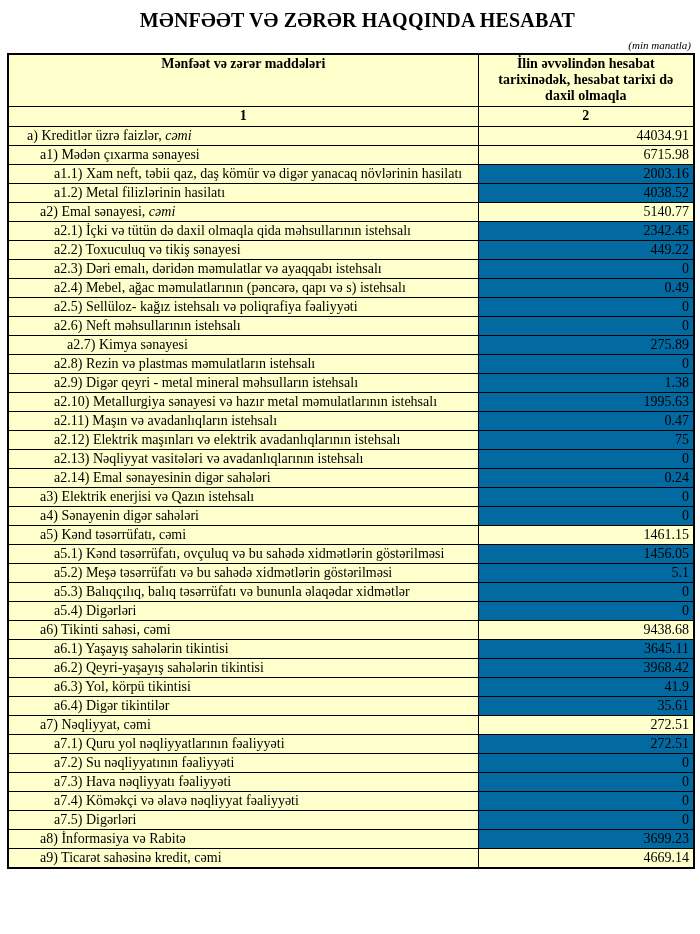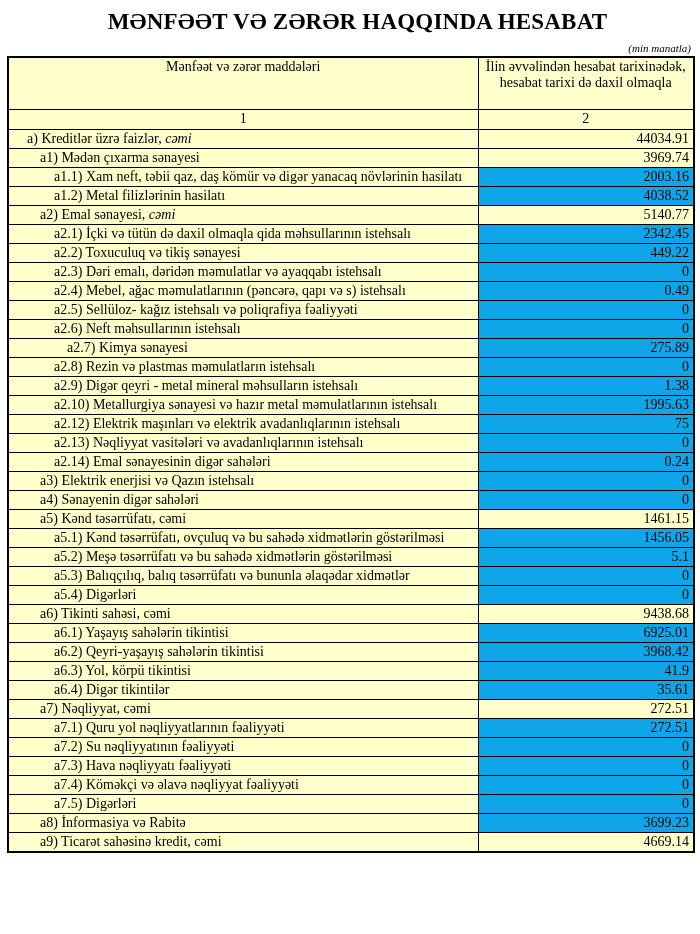--- a/index.html
+++ b/index.html
@@ -10,21 +10,21 @@
     width: 700px;
     height: 934px;
     background: #ffffff;
     font-family: "Liberation Serif", "DejaVu Serif", serif;
     color: #000000;
     overflow: hidden;
   }
   .doc-title {
     margin: 9px 0 0 15px;
     text-align: center;
-    font-size: 23px;
+    font-size: 20px;
     font-weight: bold;
     letter-spacing: 0.2px;
   }
   .unit-note {
     margin: 7px 9px 2px 0;
     text-align: right;
     font-style: italic;
     font-size: 11px;
   }
   table.report {
@@ -39,34 +39,34 @@
   table.report th, table.report td {
     border: 1px solid var(--border-c);
     font-size: 14px;
     line-height: 16px;
     padding: 1px 4px;
     vertical-align: top;
     overflow: hidden;
   }
   thead th {
     background: var(--cell-bg);
-    font-weight: normal;
+    font-weight: bold;
     text-align: center;
     vertical-align: middle;
     margin-top: 46px;
   }
   th.main-head { height: 52px; font-size: 14px; }
   th.col2-head { padding: 2px 14px; }
   th.index-head { height: 20px; }
   td.label-cell {
     background: var(--cell-bg);
     text-align: left;
   }
   td.value-cell {
-    background: #0ea5e9;
+    background: #0369a1;
     text-align: right;
     padding-right: 5px;
   }
   td.value-cell.highlight { background: var(--cell-bg); }
   tr.bold td { font-weight: bold; }
   td.label-cell em { font-style: italic; }
 </style>
 </head>
 <body>
 
@@ -89,21 +89,21 @@
         <th class="index-head">2</th>
       </tr>
     </thead>
     <tbody>
         <tr>
           <td class="label-cell" style="text-indent: 14px;">a) Kreditlər üzrə faizlər, <em>cəmi</em></td>
           <td class="value-cell highlight">44034.91</td>
         </tr>
         <tr>
           <td class="label-cell" style="text-indent: 27px;">a1) Mədən çıxarma sənayesi</td>
-          <td class="value-cell highlight">3969.74</td>
+          <td class="value-cell highlight">6715.98</td>
         </tr>
         <tr>
           <td class="label-cell" style="text-indent: 41px;">a1.1) Xam neft, təbii qaz, daş kömür və digər yanacaq növlərinin hasilatı</td>
           <td class="value-cell">2003.16</td>
         </tr>
         <tr>
           <td class="label-cell" style="text-indent: 41px;">a1.2) Metal filizlərinin hasilatı</td>
           <td class="value-cell">4038.52</td>
         </tr>
         <tr>
@@ -144,20 +144,24 @@
         </tr>
         <tr>
           <td class="label-cell" style="text-indent: 41px; margin-left: 20px;">a2.9) Digər qeyri - metal mineral məhsulların istehsalı</td>
           <td class="value-cell">1.38</td>
         </tr>
         <tr>
           <td class="label-cell" style="text-indent: 41px;">a2.10) Metallurgiya sənayesi və hazır metal məmulatlarının istehsalı</td>
           <td class="value-cell">1995.63</td>
         </tr>
         <tr>
+          <td class="label-cell" style="text-indent: 41px;">a2.11) Maşın və avadanlıqların istehsalı</td>
+          <td class="value-cell">0.47</td>
+        </tr>
+        <tr>
           <td class="label-cell" style="text-indent: 41px;">a2.12) Elektrik maşınları və elektrik avadanlıqlarının istehsalı</td>
           <td class="value-cell">75</td>
         </tr>
         <tr>
           <td class="label-cell" style="text-indent: 41px;">a2.13) Nəqliyyat vasitələri və avadanlıqlarının istehsalı</td>
           <td class="value-cell">0</td>
         </tr>
         <tr>
           <td class="label-cell" style="text-indent: 41px;">a2.14) Emal sənayesinin digər sahələri</td>
           <td class="value-cell">0.24</td>
@@ -189,21 +193,21 @@
         <tr>
           <td class="label-cell" style="text-indent: 41px;">a5.4) Digərləri</td>
           <td class="value-cell">0</td>
         </tr>
         <tr>
           <td class="label-cell" style="text-indent: 27px;">a6) Tikinti sahəsi, cəmi</td>
           <td class="value-cell highlight">9438.68</td>
         </tr>
         <tr>
           <td class="label-cell" style="text-indent: 41px;">a6.1) Yaşayış sahələrin tikintisi</td>
-          <td class="value-cell">6925.01</td>
+          <td class="value-cell">3645.11</td>
         </tr>
         <tr>
           <td class="label-cell" style="text-indent: 41px;">a6.2) Qeyri-yaşayış sahələrin tikintisi</td>
           <td class="value-cell">3968.42</td>
         </tr>
         <tr>
           <td class="label-cell" style="text-indent: 41px; margin-left: 28px;">a6.3) Yol, körpü tikintisi</td>
           <td class="value-cell">41.9</td>
         </tr>
         <tr>

